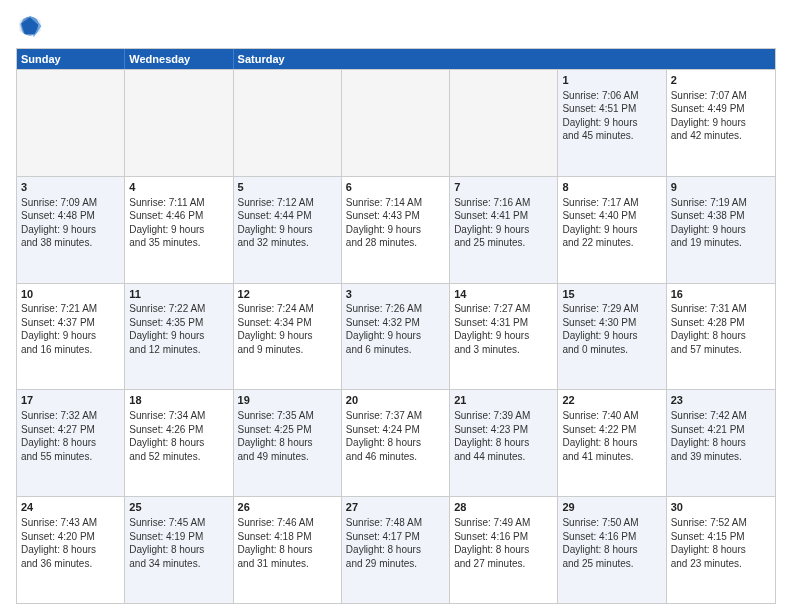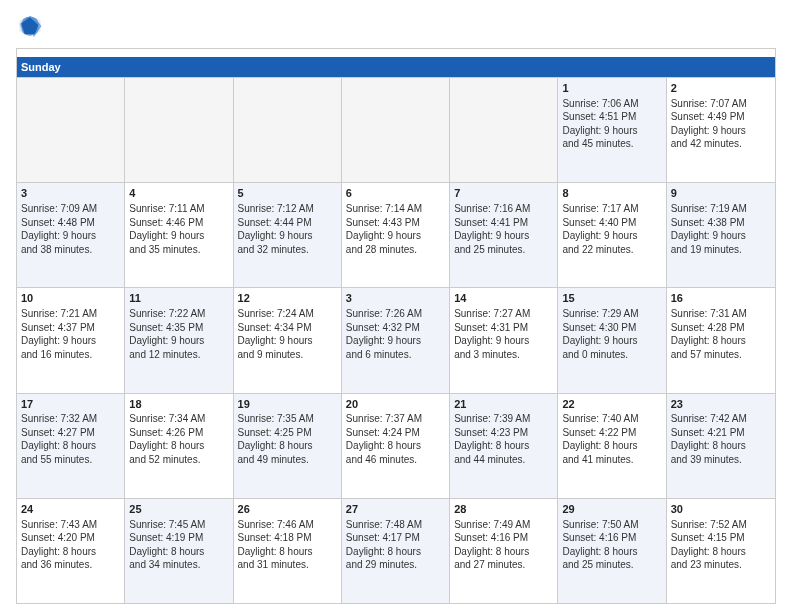--- a/index.html
+++ b/index.html
@@ -63,21 +63,20 @@
     .calendar {
       flex: 1;
       display: flex;
       flex-direction: column;
       border: 1px solid #ccc;
     }
     .cal-header {
       display: grid;
       grid-template-columns: repeat(7, 1fr);
       background: #1a5fb4;
-      margin-top: 8px;
     }
     .cal-header-cell {
       color: #fff;
       font-size: 11px;
       font-weight: bold;
       padding: 4px 4px;
       text-align: left;
       border-right: 1px solid #3a7fd4;
     }
     .cal-header-cell:last-child { border-right: none; }
@@ -137,20 +136,22 @@
     </div>
     <div class="title-block">
       <div class="month-title"></div>
       <div class="subtitle"></div>
     </div>
   </div>
 
   <div class="calendar">
     <div class="cal-header">
     <div class="cal-header-cell">Sunday</div>
+        <div class="cal-header-cell">Wednesday</div>
+        <div class="cal-header-cell">Saturday</div>
       </div>
     <div class="cal-body">
     <div class="cal-row">
           <div class="cal-cell empty"></div>
           <div class="cal-cell empty"></div>
           <div class="cal-cell empty"></div>
           <div class="cal-cell empty"></div>
           <div class="cal-cell empty"></div>
           <div class="cal-cell alt-bg">
             <span class="day-num">1</span>

